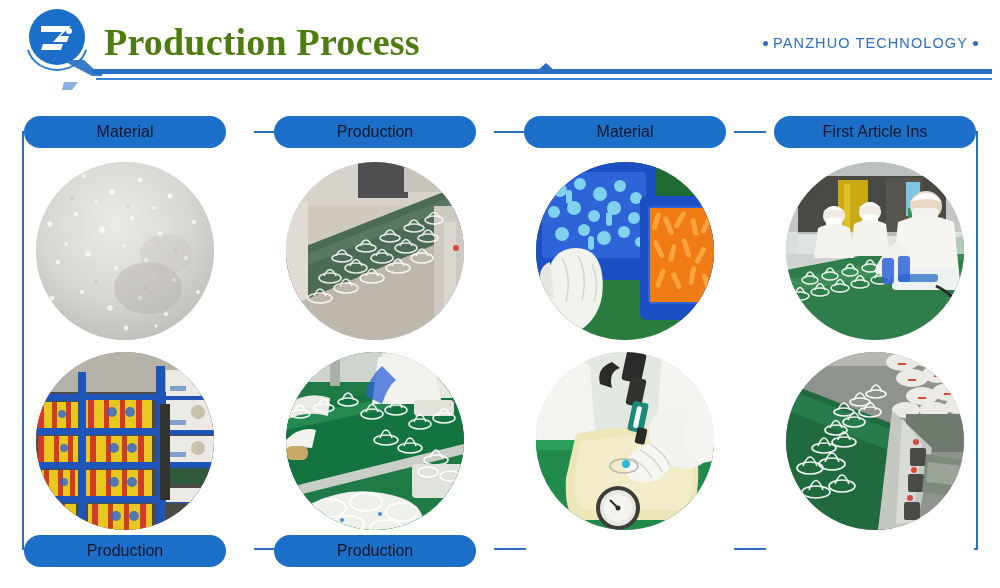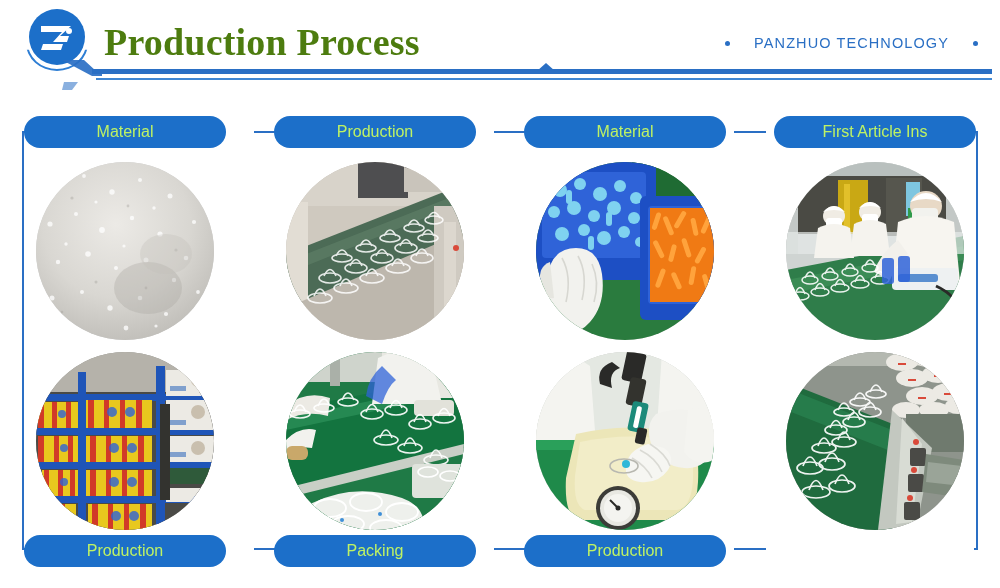--- a/index.html
+++ b/index.html
@@ -33,21 +33,21 @@
   #page-title {
     position:absolute; left:104px; top:20px;
     font-family:"Liberation Serif", serif;
     font-weight:bold; font-size:38px; color:#4d7c0f;
     letter-spacing:.2px; white-space:nowrap;
   }
 
   #brand-tag {
     position:absolute; right:22px; top:35px;
     font-size:14.5px; color:#2a6fc4; letter-spacing:1.1px;
-    white-space:nowrap; display:flex; align-items:center; gap:24px;
+    white-space:nowrap; display:flex; align-items:center; gap:5px;
   }
   .brand-dot { width:5px; height:5px; border-radius:50%; background:#2a6fc4; display:inline-block; }
 
   #rule-thick {
     position:absolute; left:92px; top:69px; width:900px; height:5px; background:#2a6fc4;
   }
   #rule-thin {
     position:absolute; left:96px; top:78px; width:896px; height:2px; background:#3f86d3;
   }
   #rule-left-wedge {
@@ -66,21 +66,21 @@
   .frame-mask { position:absolute; background:#ffffff; }
 
   
   .label-row { position:absolute; left:0; width:1000px; height:32px; display:flex; }
   #label-row-top    { top:116px; }
   #label-row-bottom { top:535px; }
 
   .pill-cell { width:250px; display:flex; align-items:center; justify-content:center; }
   .pill {
     width:202px; height:32px; border-radius:16px; background:#1c6fc9;
-    color:#bef264; font-size:16px; display:flex; align-items:center; justify-content:center;
+    color:#0f172a; font-size:16px; display:flex; align-items:center; justify-content:center;
     white-space:nowrap; overflow:hidden;
   }
 
   
   .photo-row { position:absolute; left:0; width:1000px; height:178px; display:flex; }
   #photo-row-top    { top:162px; }
   #photo-row-bottom { top:352px; }
   .photo-cell { width:250px; display:flex; align-items:center; justify-content:center; }
   .photo {
     width:178px; height:178px; border-radius:50%; overflow:hidden; position:relative;
@@ -656,18 +656,15 @@
       </svg>
     </div>
   </div>
 </div>
 
 <div class="label-row" id="label-row-bottom">
   <div class="pill-cell">
     <div class="pill">Production</div>
   </div>
   <div class="pill-cell">
-    <div class="pill">Packing</div>
-  </div>
-  <div class="pill-cell">
     <div class="pill">Production</div>
   </div>
 </div>
 
 </body></html>

